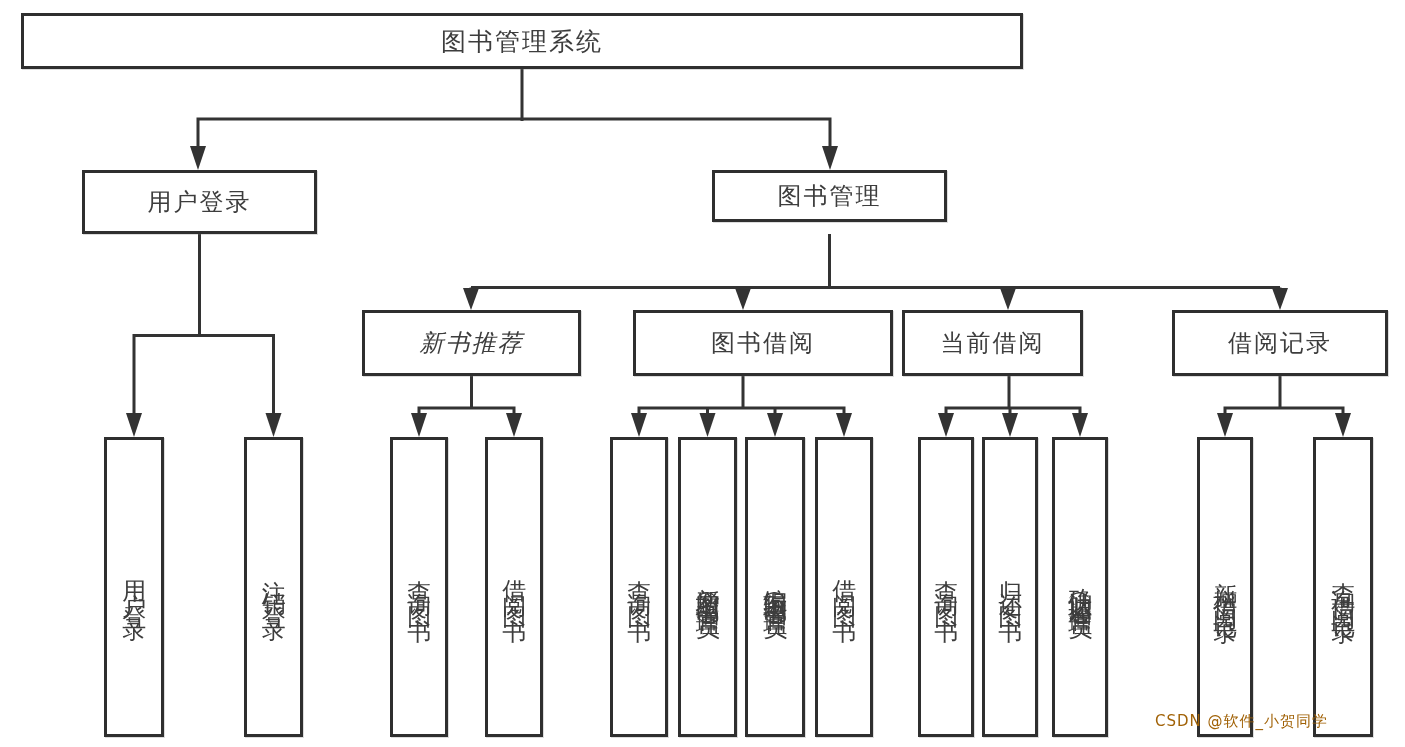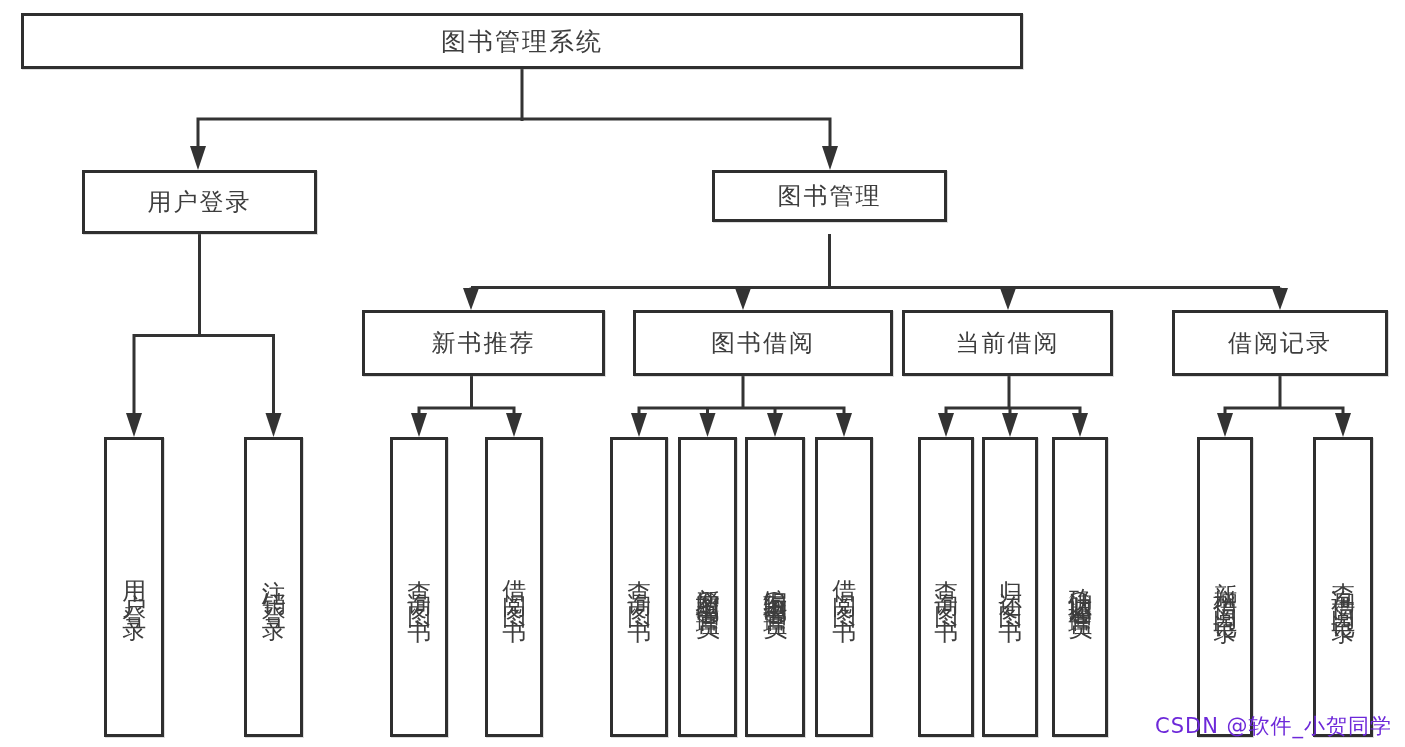--- a/index.html
+++ b/index.html
@@ -13,30 +13,30 @@
     display:flex;align-items:center;justify-content:center;color:#3d3d3d;
     box-shadow:1px 1px 0 rgba(120,120,120,0.25);
   }
   .hlabel{font-size:24px;letter-spacing:2px;white-space:nowrap;}
   #b-root .hlabel{font-size:25px;}
   .vlabel{writing-mode:vertical-rl;text-orientation:mixed;font-size:24px;line-height:1.1;}
   .ls4{letter-spacing:13px;}
   .ls6{letter-spacing:8px;}
   .ls9{letter-spacing:4px;}
   .watermark{
-    position:absolute;left:1155px;top:712px;font-size:21px;color:#6d28d9;
+    position:absolute;left:1155px;top:712px;font-size:15px;color:#a16207;
     letter-spacing:1px;white-space:nowrap;z-index:5;
   }
   
   #b-root{left:21px;top:13px;width:1002px;height:56px;}
   #b-user-login{left:82px;top:170px;width:235px;height:64px;}
   #b-book-mgmt{left:712px;top:170px;width:235px;height:52px;}
-  #b-new-book{left:362px;top:310px;width:243px;height:66px;}
+  #b-new-book{left:362px;top:310px;width:219px;height:66px;font-style:italic;}
   #b-book-borrow{left:633px;top:310px;width:260px;height:66px;}
-  #b-current-borrow{left:902px;top:310px;width:211px;height:66px;}
+  #b-current-borrow{left:902px;top:310px;width:181px;height:66px;}
   #b-borrow-records{left:1172px;top:310px;width:216px;height:66px;}
   #b-l-user-login{left:104px;top:437px;width:60px;height:300px;}
   #b-l-logout{left:244px;top:437px;width:59px;height:300px;}
   #b-l-query1{left:390px;top:437px;width:58px;height:300px;}
   #b-l-borrow1{left:485px;top:437px;width:58px;height:300px;}
   #b-l-query2{left:610px;top:437px;width:58px;height:300px;}
   #b-l-add-book{left:678px;top:437px;width:59px;height:300px;}
   #b-l-edit-book{left:745px;top:437px;width:60px;height:300px;}
   #b-l-borrow2{left:815px;top:437px;width:58px;height:300px;}
   #b-l-query3{left:918px;top:437px;width:56px;height:300px;}

